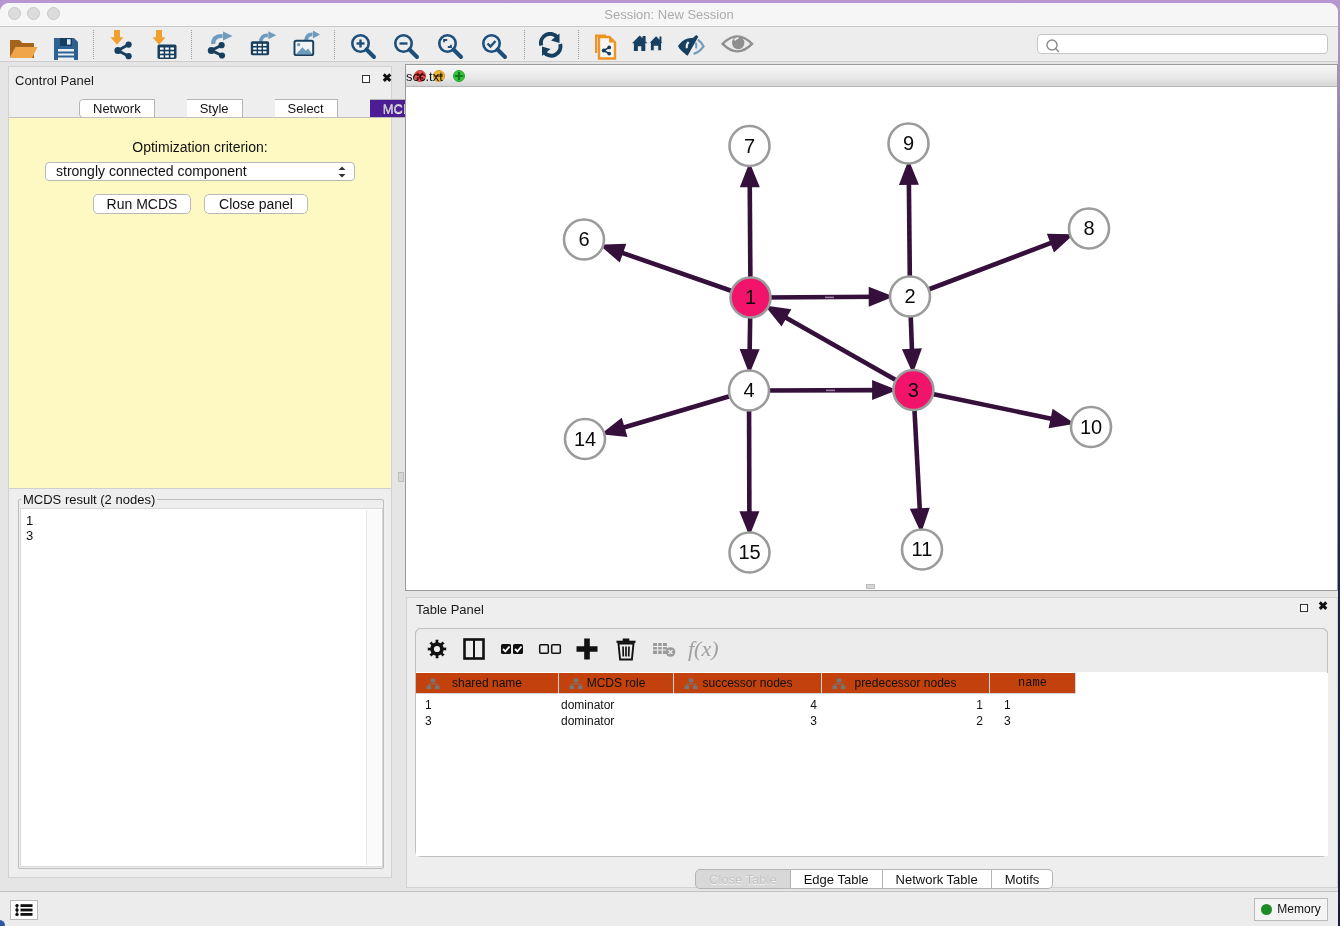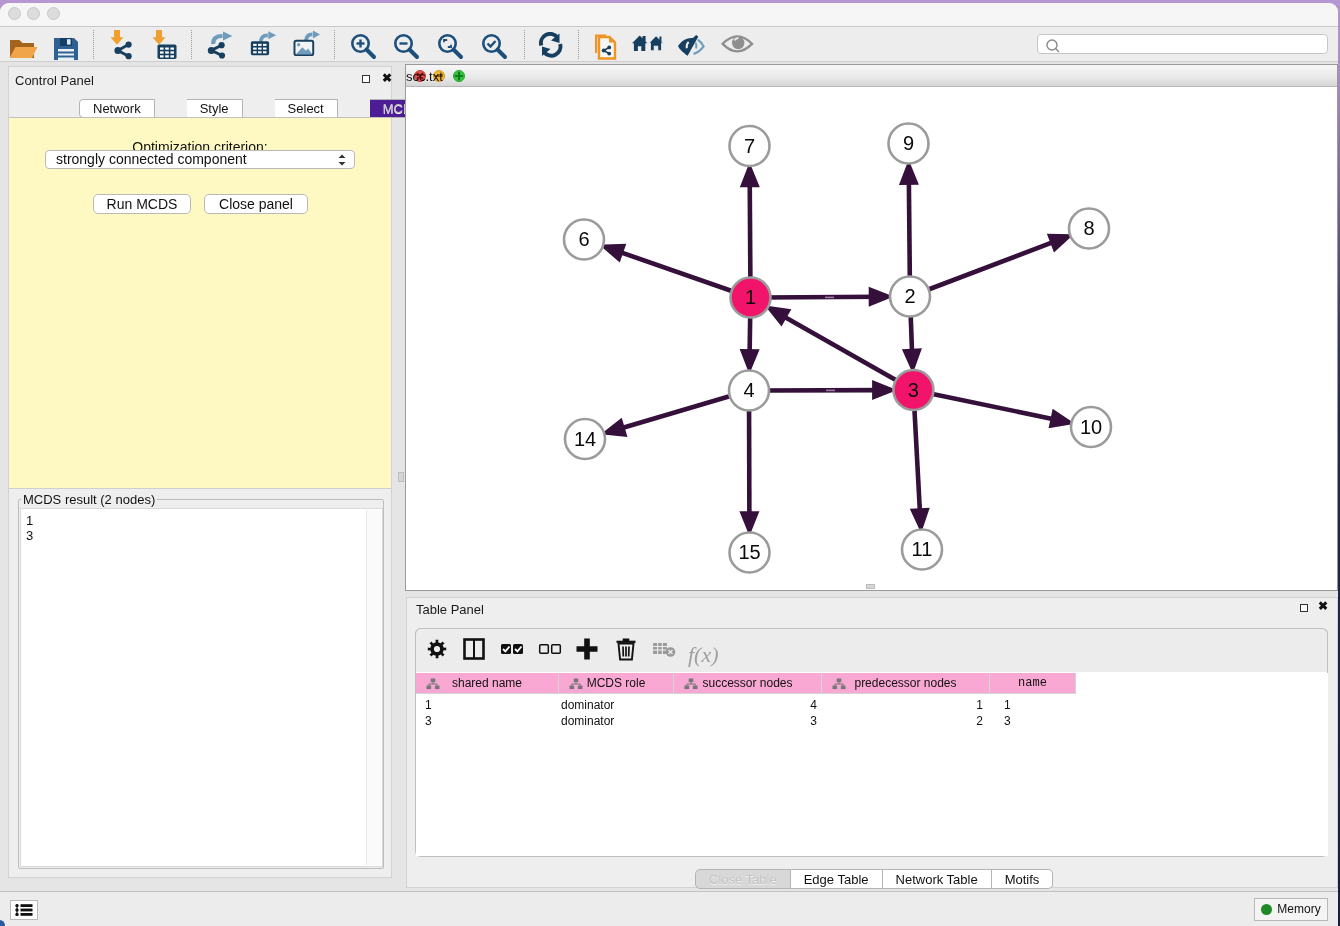--- a/index.html
+++ b/index.html
@@ -55,21 +55,21 @@
   }
   .tab.first { border-left:1px solid #b4b4b4; border-radius:4px 0 0 4px; }
   .tab.last  { border-radius:0 4px 4px 0; }
   .tab.sel { background:#4c1d95; color:#c3c3c3; text-shadow:0 1px 0 #f2f2f2; }
   #mcdscontent {
     position:absolute; left:0px; top:50px; width:382px; height:372px;
     background:#fef9c3; border-top:1px solid #c0c0c0; border-bottom:1px solid #cfcfcf;
   }
   #optlabel { position:absolute; top:21px; width:100%; text-align:center; font-size:14px; color:#111; }
   #combo {
-    position:absolute; left:36px; top:32px; width:310px; height:19px;
+    position:absolute; left:36px; top:44px; width:310px; height:19px;
     background:#fff; border:1px solid #b9b9b9; border-radius:4px;
     font-size:14px; color:#111; line-height:17px; padding-left:10px;
   }
   .btn {
     position:absolute; height:20px; background:#fff; border:1px solid #b9b9b9;
     border-radius:5px; font-size:14px; color:#111; text-align:center; line-height:18px;
   }
   #fieldset {
     position:absolute; left:9px; top:425px; width:366px; height:377px;
     border:1px solid #bdbdbd; border-radius:2px;
@@ -106,21 +106,21 @@
   }
   #tblstrip {
     position:absolute; left:8px; top:30px; width:913px; height:44px;
     background:#ececec; border:1px solid #c0c0c0; border-radius:6px 6px 0 0; border-bottom:none;
   }
   #tblarea {
     position:absolute; left:9px; top:75px; width:912px; height:183px;
     background:#fff;
   }
   .th {
-    position:absolute; top:0; height:21px; background:#f9a8d4;
+    position:absolute; top:0; height:21px; background:#c2410c;
     border-right:1px solid #d4d4d4; border-bottom:1px solid #d4d4d4;
     font-size:12px; color:#111; text-align:center; line-height:21px;
   }
   .hico { position:absolute; left:10px; top:5px; width:14px; height:12px; }
   .td { position:absolute; font-size:12px; color:#111; height:16px; line-height:16px; }
   .btabs { position:absolute; top:271px; left:288px; display:flex; }
   .btab {
     height:20px; background:#fff; border:1px solid #b4b4b4; border-left:none;
     font-size:13px; color:#111; line-height:19px; padding:0 13px;
   }
@@ -143,20 +143,21 @@
   }
 </style>
 </head>
 <body>
 <div id="appwin"></div>
 
 <div id="titlebar">
   <div class="tl" style="left:8px;"></div>
   <div class="tl" style="left:27px;"></div>
   <div class="tl" style="left:47px;"></div>
+  <div id="apptitle">Session: New Session</div>
 </div>
 
 <div id="toolbar">
   <div class="tsep" style="left:93px"></div>
   <div class="tsep" style="left:191px"></div>
   <div class="tsep" style="left:334px"></div>
   <div class="tsep" style="left:524px"></div>
   <div class="tsep" style="left:578px"></div>
   <div id="searchbox">
     <svg width="18" height="18" style="position:absolute;left:6px;top:2px" viewBox="0 0 18 18">
@@ -462,21 +463,21 @@
       <rect x="1" y="4" width="14" height="11" rx="1" fill="#9a9a9a"></rect>
       <g stroke="#eee" stroke-width="1.1">
         <line x1="1" y1="7.5" x2="15" y2="7.5"></line>
           <line x1="1" y1="11" x2="15" y2="11"></line>
         <line x1="5.6" y1="4" x2="5.6" y2="15"></line>
           <line x1="10.3" y1="4" x2="10.3" y2="15"></line>
       </g>
       <circle cx="18.5" cy="13" r="4.8" fill="#9a9a9a"></circle>
       <path d="M16.5 11 l4 4 M20.5 11 l-4 4" stroke="#eee" stroke-width="1.3"></path>
     </svg>
-    <div style="position:absolute;left:281px;top:14px;font-family:'Liberation Serif',serif;font-style:italic;font-size:22px;color:#a0a0a0;margin-top:6px;">f(x)</div>
+    <div style="position:absolute;left:281px;top:14px;font-family:'Liberation Serif',serif;font-style:italic;font-size:22px;color:#a0a0a0;">f(x)</div>
   </div>
   <div id="tblarea">
     <div class="th" style="left:0;width:143px;"><svg class="hico" viewBox="0 0 14 12">
           <rect x="4.7" y="0.5" width="4.6" height="3.6" fill="#777"></rect>
           <rect x="0.5" y="7.5" width="4.6" height="3.6" fill="#777"></rect>
           <rect x="8.9" y="7.5" width="4.6" height="3.6" fill="#777"></rect>
           <path d="M7 4 V6 M2.8 7.5 V6 H11.2 V7.5" stroke="#777" fill="none" stroke-width="1"></path>
         </svg>shared name</div>
     <div class="th" style="left:143px;width:115px;"><svg class="hico" viewBox="0 0 14 12">
           <rect x="4.7" y="0.5" width="4.6" height="3.6" fill="#777"></rect>

